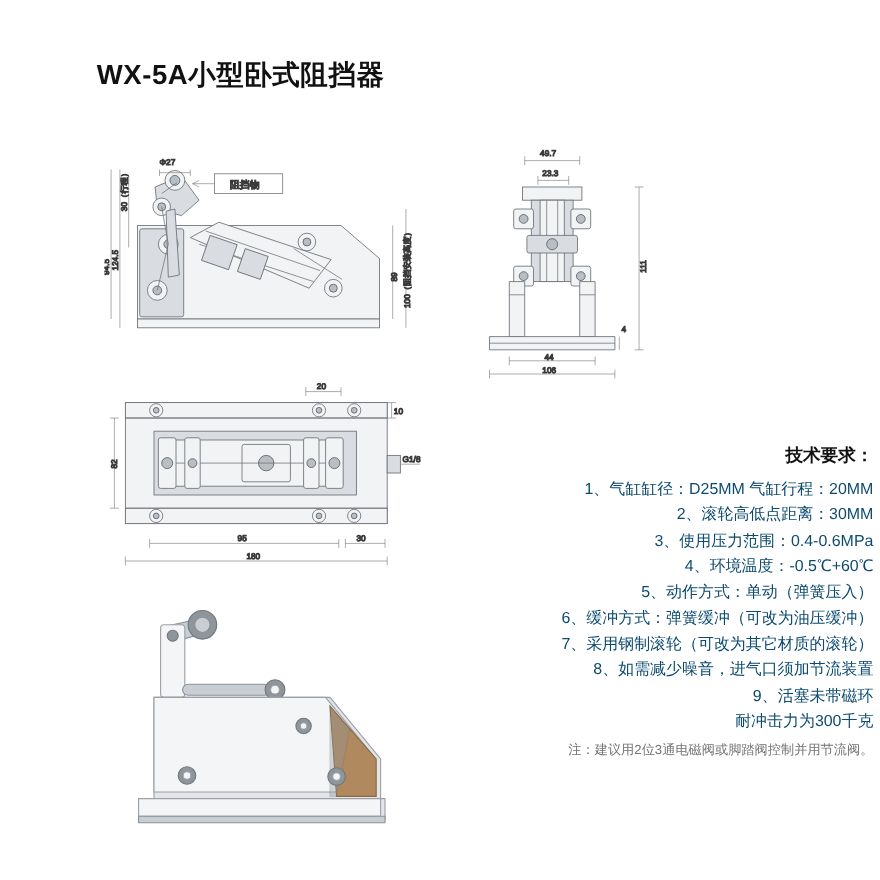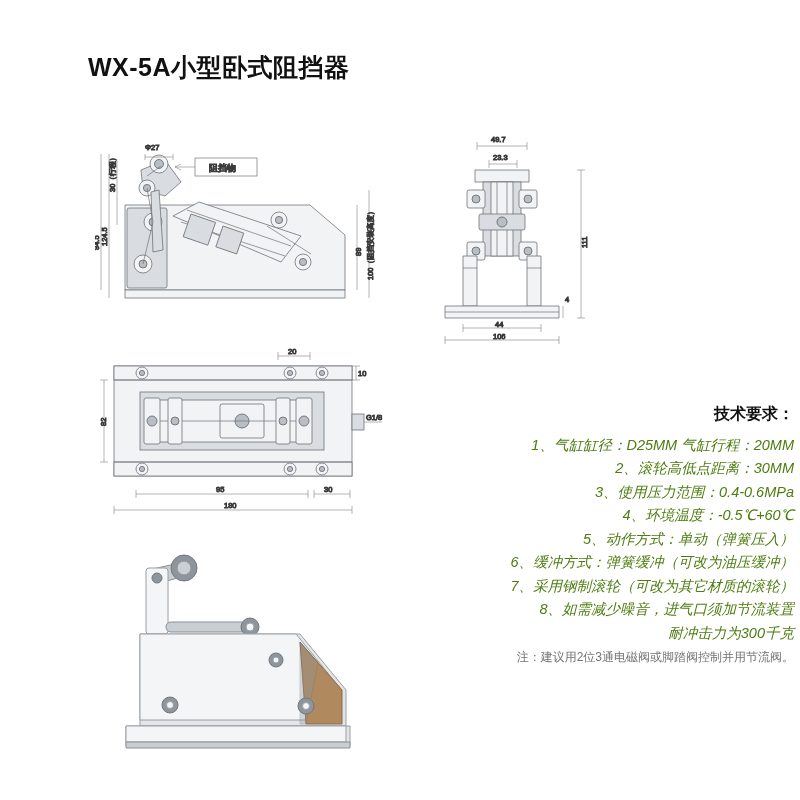--- a/index.html
+++ b/index.html
@@ -52,22 +52,21 @@
   }
   .spec-title {
     font-size: 16px;
     font-weight: bold;
     margin-bottom: 9px;
     color: #111;
   }
   .spec-item {
     font-size: 14.5px;
     line-height: 1.62;
-    color: #4d7c0f;
-    font-style: italic;
+    color: #0c4a6e;
   }
   .spec-note {
     font-size: 12px;
     line-height: 1.62;
     color: #737373;
     margin-top: 3px;
   }
   svg text {
     font-family: "Liberation Sans", sans-serif;
     fill: #333;
@@ -278,17 +277,18 @@
   <div class="spec-block">
     <div class="spec-title">技术要求：</div>
     <div class="spec-item">1、气缸缸径：D25MM   气缸行程：20MM</div>
     <div class="spec-item">2、滚轮高低点距离：30MM</div>
     <div class="spec-item">3、使用压力范围：0.4-0.6MPa</div>
     <div class="spec-item">4、环境温度：-0.5℃+60℃</div>
     <div class="spec-item">5、动作方式：单动（弹簧压入）</div>
     <div class="spec-item">6、缓冲方式：弹簧缓冲（可改为油压缓冲）</div>
     <div class="spec-item">7、采用钢制滚轮（可改为其它材质的滚轮）</div>
     <div class="spec-item">8、如需减少噪音，进气口须加节流装置</div>
+    <div class="spec-item">9、活塞未带磁环</div>
     <div class="spec-item">耐冲击力为300千克</div>
     <div class="spec-note">注：建议用2位3通电磁阀或脚踏阀控制并用节流阀。</div>
   </div>
 
 </div>
 
 </body></html>

